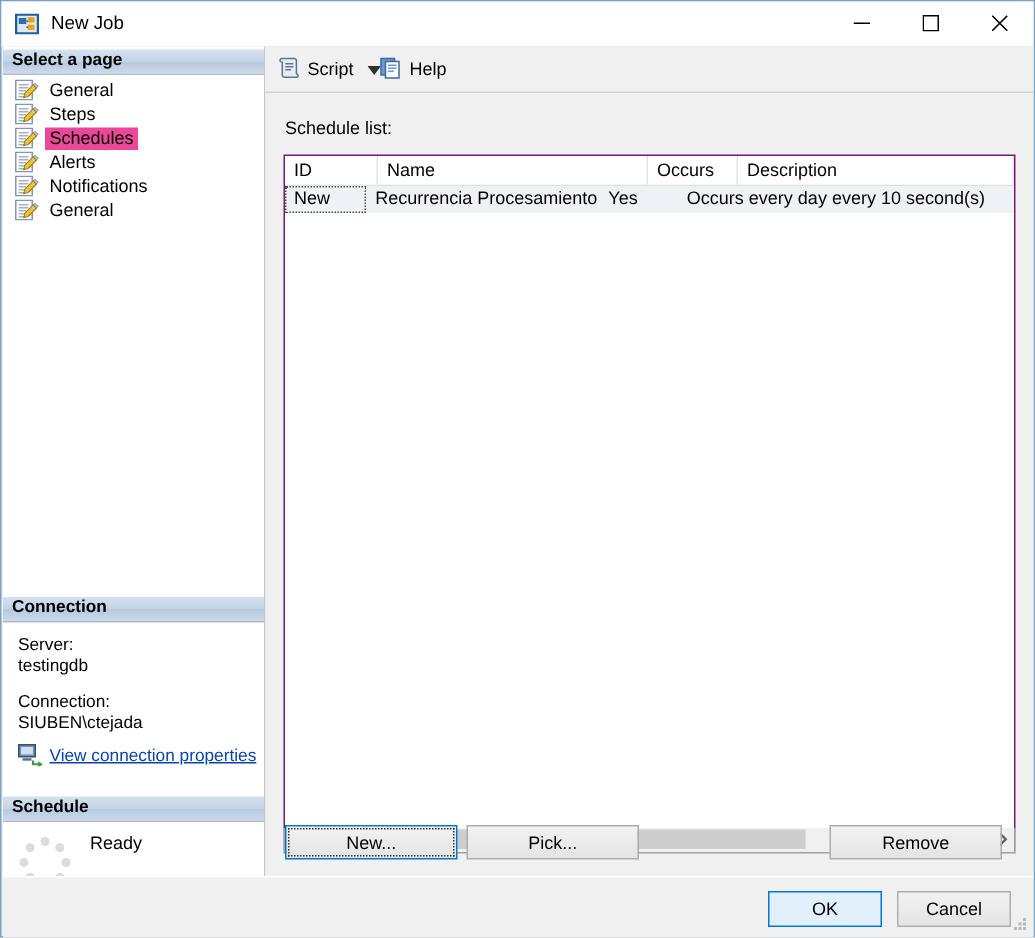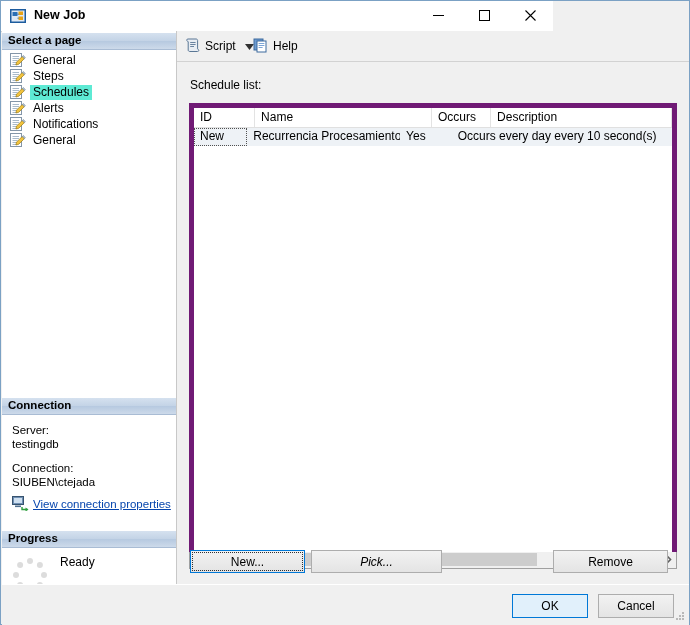--- a/index.html
+++ b/index.html
@@ -23,24 +23,23 @@
     width: 690px; height: 625px;
     box-sizing: border-box;
     border: 1px solid #7ba1c4;
     background: #f0f0f0;
   }
 
   
   #titlebar {
     position: absolute;
     left: 0; top: 0;
-    width: 552px; height: 30px;
+    width: 688px; height: 30px;
     background: #ffffff;
     border-bottom: 1px solid #d4d4d4;
-    font-weight: bold;
   }
   #title-icon {
     position: absolute;
     left: 9px; top: 8px;
     width: 16px; height: 14px;
   }
   #title-text {
     position: absolute;
     left: 33px; top: 7px;
     font-size: 12.5px;
@@ -98,21 +97,21 @@
     display: flex;
     align-items: center;
     cursor: default;
   }
   .page-item .plabel {
     font-size: 12px;
     padding: 0 3px;
     line-height: 15px;
   }
   .page-item.selected .plabel {
-    background: #5eead4;
+    background: #ec4899;
   }
   .page-icon { width: 16px; height: 14px; margin-right: 4px; flex: 0 0 auto; }
 
   
   #conn-block {
     position: absolute;
     left: 10px; top: 392px;
     width: 160px;
     font-size: 11.5px;
     line-height: 14px;
@@ -181,21 +180,21 @@
     left: 13px; top: 47px;
     font-size: 12px;
   }
 
   
   #listview {
     position: absolute;
     left: 12px; top: 72px;
     width: 488px; height: 464px;
     background: #ffffff;
-    border: 5px solid #701a75;
+    border: 1px solid #701a75;
     box-sizing: border-box;
     overflow: hidden;
   }
   #lv-header {
     position: absolute;
     left: 0; top: 0;
     width: 100%; height: 19px;
     background: #ffffff;
     border-bottom: 1px solid #e0e0e0;
     display: flex;
@@ -280,21 +279,21 @@
     cursor: default;
     box-sizing: border-box;
     padding: 0;
   }
   #btn-new {
     left: 189px; top: 549px; width: 115px;
     border: 1px solid #0078d7;
     outline: 1px dotted #303030;
     outline-offset: -3px;
   }
-  #btn-pick  { left: 310px; top: 549px; width: 131px; font-style: italic; }
+  #btn-pick  { left: 310px; top: 549px; width: 115px; }
   #btn-edit  { left: 431px; top: 549px; width: 115px; }
   #btn-remove{ left: 552px; top: 549px; width: 115px; }
 
   
   #footer {
     position: absolute;
     left: 1px; top: 583px;
     width: 687px; height: 40px;
     background: #f0f0f0;
     border-top: 1px solid #ffffff;
@@ -429,21 +428,21 @@
           <rect x="0.5" y="0.5" width="11" height="8" fill="#6f8fb3" stroke="#37536f"></rect>
           <rect x="2" y="2" width="8" height="5" fill="#cfe0f0"></rect>
           <rect x="3" y="9.5" width="6" height="1.6" fill="#50708f"></rect>
           <path d="M10 11 L10 13.5 L15.5 13.5" stroke="#2e9e3e" stroke-width="1.4" fill="none"></path>
           <path d="M13.5 11.5 L16.5 13.5 L13.5 15.5 Z" fill="#2e9e3e"></path>
         </svg>
       </span>
       <span id="conn-link">View connection properties</span>
     </div>
 
-    <div class="section-head" id="head-progress">Progress</div>
+    <div class="section-head" id="head-progress">Schedule</div>
 
     <div id="progress-row">
       <span id="spinner">
         <svg width="40" height="40" viewBox="0 0 40 40">
           <g fill="#dcdcdc">
             <circle cx="20" cy="6" r="3"></circle>
             <circle cx="29.9" cy="10.1" r="3"></circle>
             <circle cx="34" cy="20" r="3"></circle>
             <circle cx="29.9" cy="29.9" r="3"></circle>
             <circle cx="20" cy="34" r="3"></circle>

